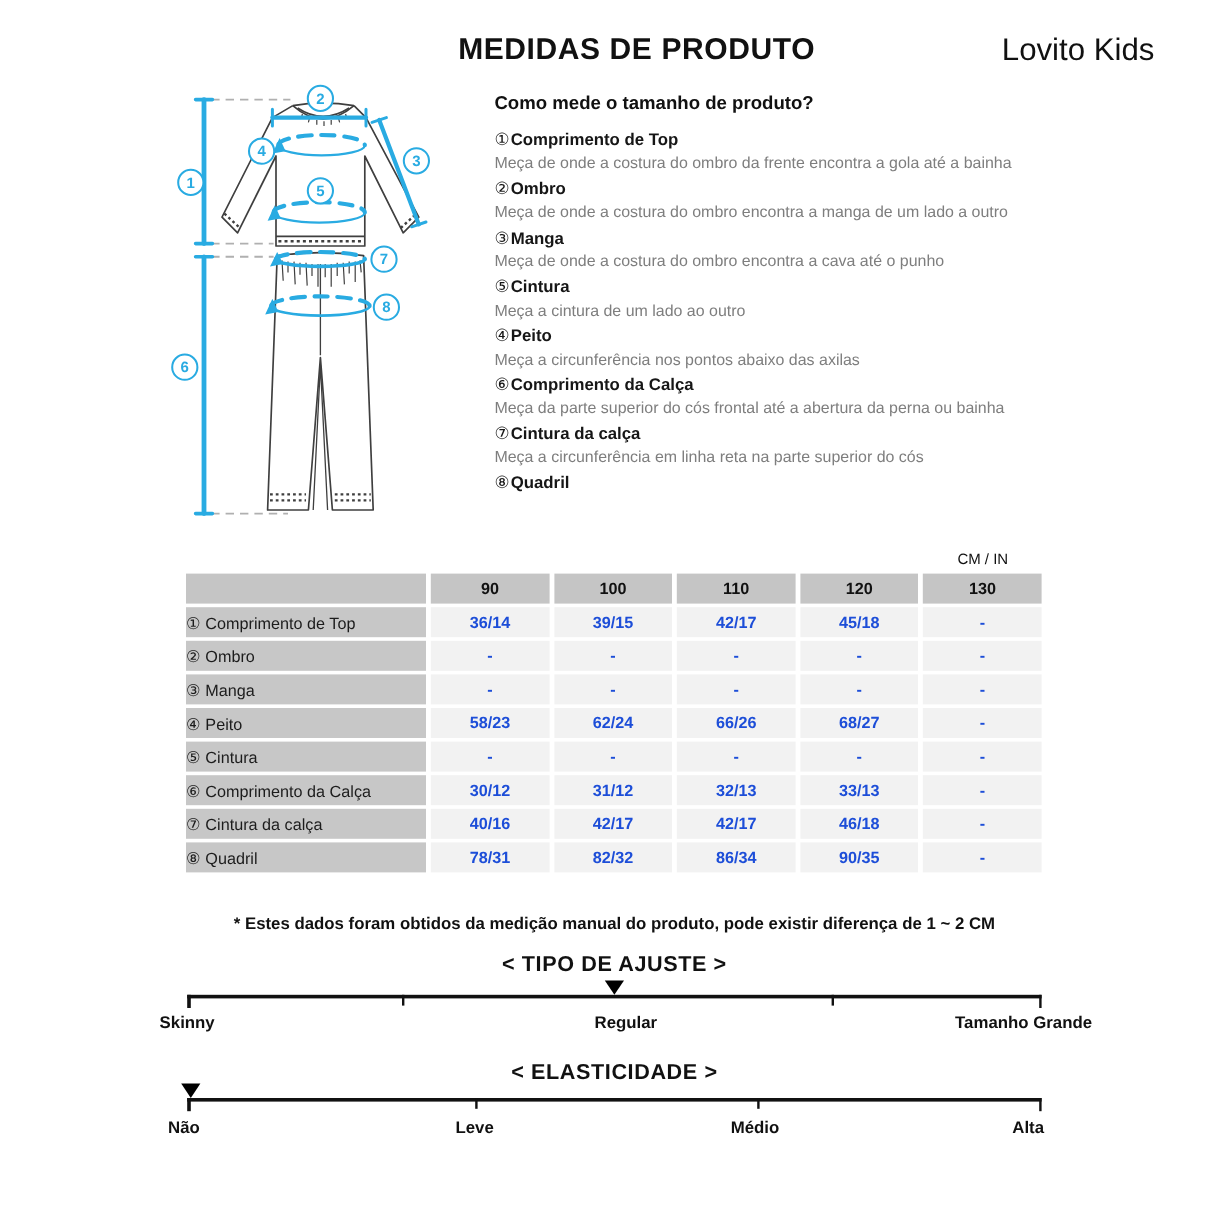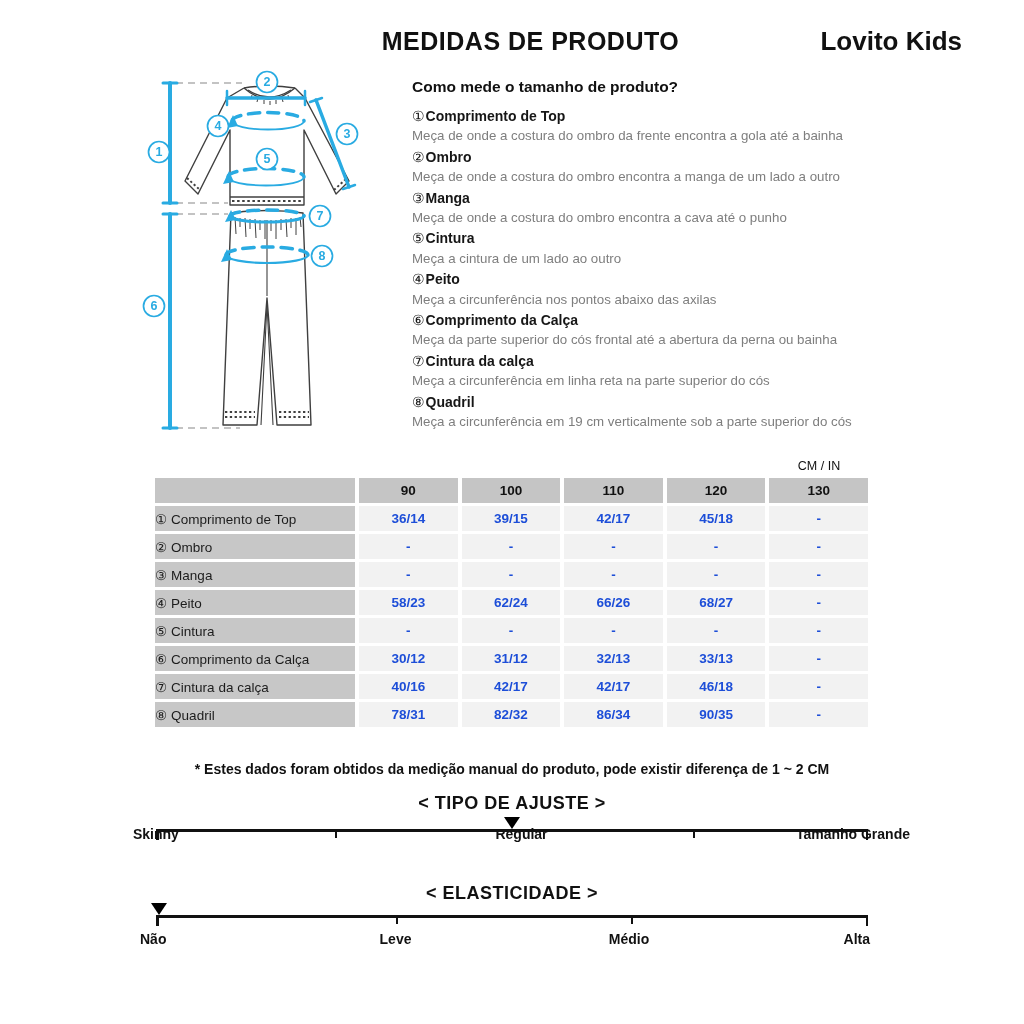--- a/index.html
+++ b/index.html
@@ -1,21 +1,21 @@
 <!DOCTYPE html>
 <html><head>
 <meta charset="utf-8">
 <style>
   html,body{margin:0;padding:0;}
   body{width:1024px;height:1024px;background:#ffffff;font-family:"Liberation Sans",sans-serif;color:#111;}
   .page{position:relative;width:1024px;height:1024px;overflow:hidden;background:#fff;padding-left:37px;}
 
   
   .title{position:absolute;top:27px;left:50%;transform:translateX(-50%);font-size:25px;font-weight:800;letter-spacing:.5px;white-space:nowrap;}
-  .brand{position:absolute;top:26px;right:99px;font-size:26px;font-weight:700;white-space:nowrap;}
+  .brand{position:absolute;top:26px;right:99px;font-size:26px;font-weight:400;white-space:nowrap;}
 
   
   .diagram{position:absolute;left:138px;top:64px;}
 
   
   .instructions{position:absolute;left:412px;top:78px;width:500px;}
   .inst-heading{font-size:15.5px;font-weight:700;margin-bottom:10px;}
   .inst-title{font-size:14px;font-weight:700;line-height:20.4px;color:#161616;}
   .inst-title .num{font-weight:400;margin-right:1px;}
   .inst-desc{font-size:13.3px;color:#7e7e7e;line-height:20.4px;}
@@ -41,21 +41,21 @@
   .fit-track{top:829px;}
   .ela-track{top:915px;}
   .track .line{position:absolute;top:0;left:0;right:0;height:2.5px;background:#111;}
   .track .cap{position:absolute;top:0;width:2.5px;height:11px;background:#111;}
   .track .cap.l{left:0;}
   .track .cap.r{right:0;}
   .track .tick{position:absolute;top:0;width:2px;height:9px;background:#111;transform:translateX(-50%);}
   .track .marker{position:absolute;top:-12px;width:0;height:0;transform:translateX(-50%);
     border-left:8px solid transparent;border-right:8px solid transparent;border-top:12px solid #000;}
   .slider-labels{position:absolute;height:20px;font-size:14px;font-weight:700;}
-  .fit-labels{top:826px;left:133px;width:777px;}
+  .fit-labels{top:844px;left:133px;width:777px;}
   .ela-labels{top:931px;left:140px;width:730px;}
   .slider-labels .lab{position:absolute;white-space:nowrap;}
   .lab.left{left:0;}
   .lab.right{right:0;}
   .lab.center{left:50%;transform:translateX(-50%);}
   .lab.at33{left:35%;transform:translateX(-50%);}
   .lab.at66{left:67%;transform:translateX(-50%);}
 </style>
 </head>
 <body>
@@ -190,21 +190,20 @@
     <div class="inst-item">
       <div class="inst-title"><span class="num">⑥</span><span>Comprimento da Calça</span></div>
       <div class="inst-desc">Meça da parte superior do cós frontal até a abertura da perna ou bainha</div>
     </div>
     <div class="inst-item">
       <div class="inst-title"><span class="num">⑦</span><span>Cintura da calça</span></div>
       <div class="inst-desc">Meça a circunferência em linha reta na parte superior do cós</div>
     </div>
     <div class="inst-item">
       <div class="inst-title"><span class="num">⑧</span><span>Quadril</span></div>
-      <div class="inst-desc">Meça a circunferência em 19 cm verticalmente sob a parte superior do cós</div>
     </div>
   </div>
 
   <div class="unit-label">CM / IN</div>
   <table class="size-table">
     <colgroup>
         <col class="lbl">
         <col>
         <col>
         <col>

